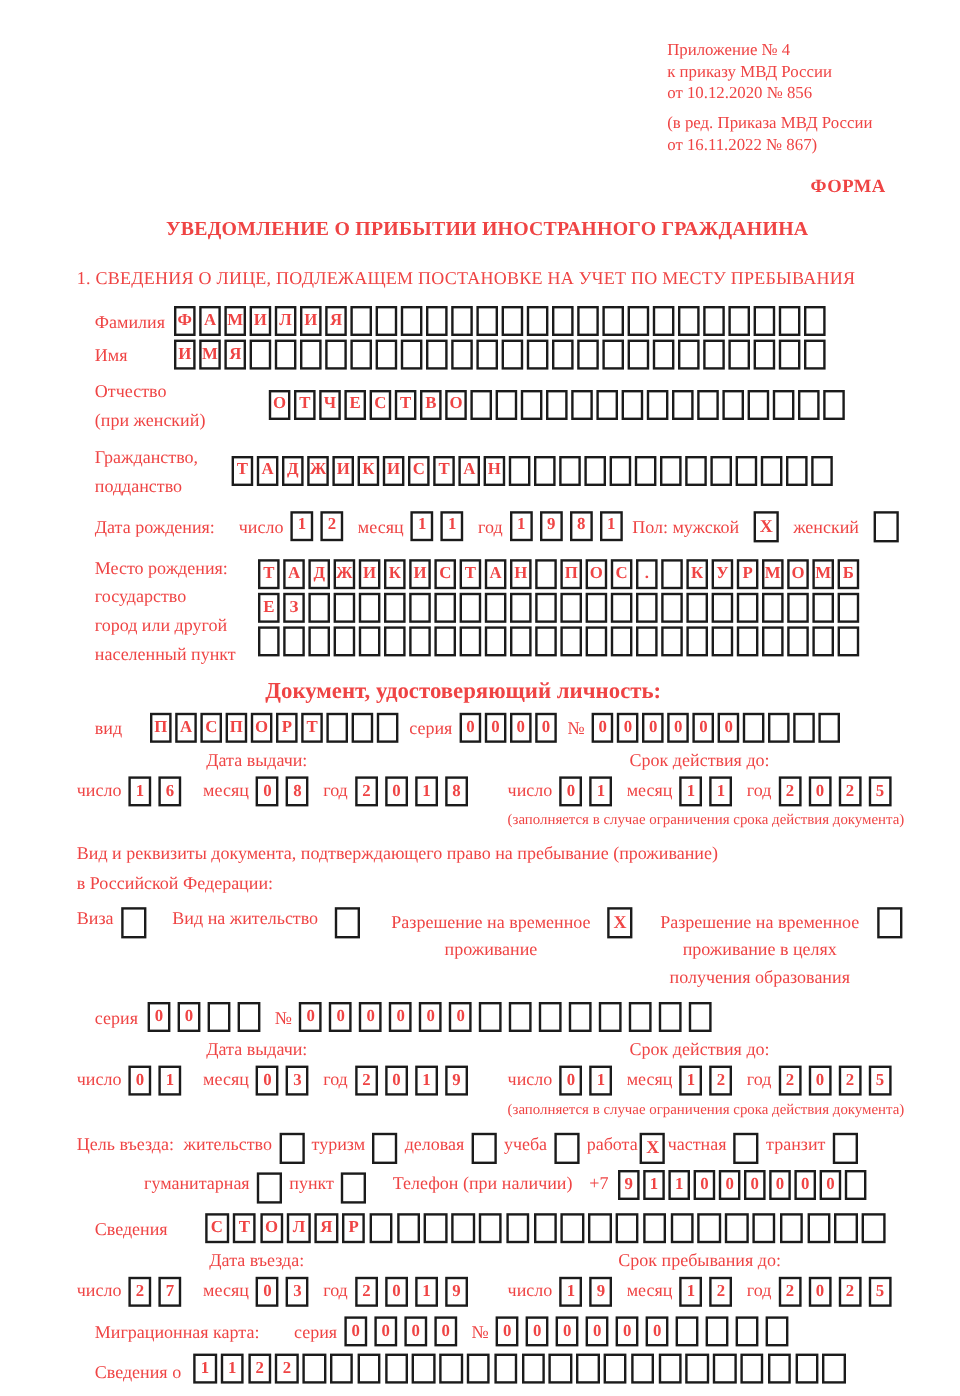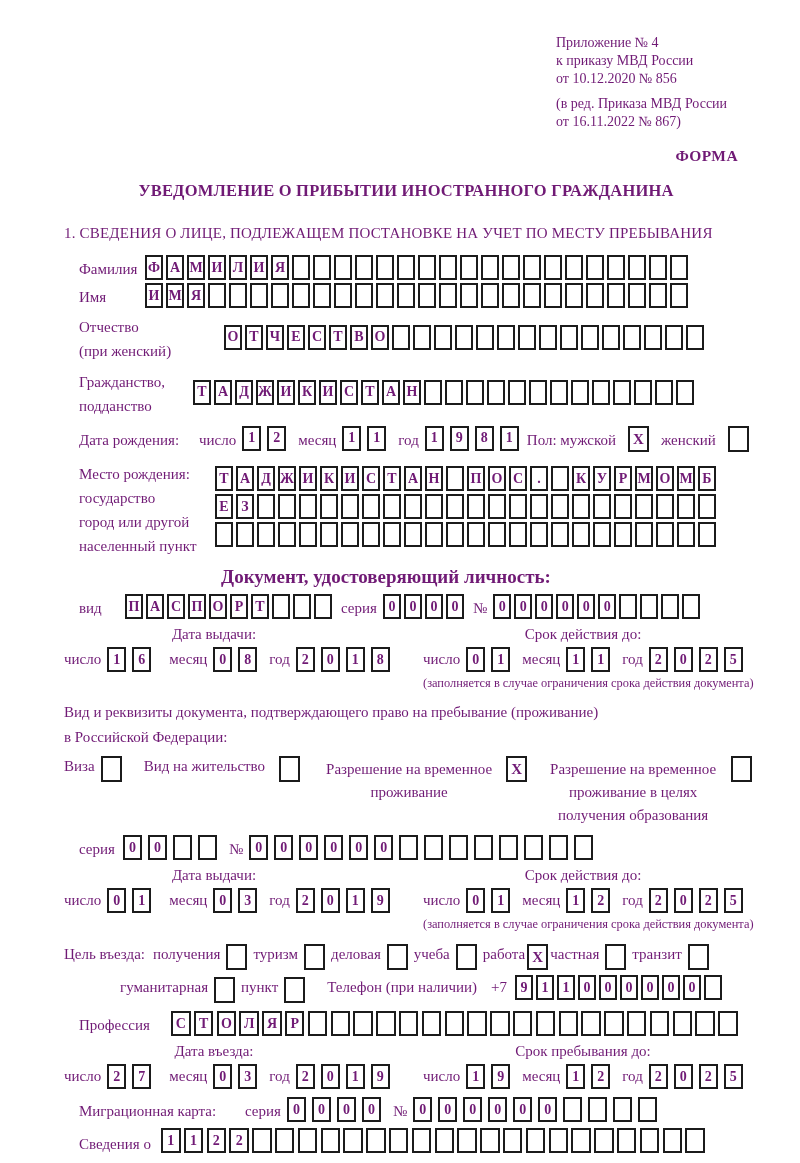--- a/index.html
+++ b/index.html
@@ -1,17 +1,17 @@
 <!DOCTYPE html>
 <html><head>
 <meta charset="utf-8">
 <style>
   html,body{margin:0;padding:0;background:#fff;}
   .page{
-    position:relative;width:772px;height:1163px;background:#fff;color:#701a75;
+    position:relative;width:772px;height:1163px;background:#fff;color:#ef4444;
     font-family:"Liberation Serif","DejaVu Serif",serif;
     box-sizing:border-box;padding:34px 24px 0 64px;overflow:hidden;
   }
   
   .hdr{margin-left:auto;width:192px;font-size:14px;line-height:18px;}
   .hdr .rev{margin-top:7px;}
   .forma{text-align:right;font-weight:bold;font-size:15.5px;margin:16px 10px 0 0;letter-spacing:.4px;}
   .title{text-align:center;font-weight:bold;font-size:16.5px;line-height:24px;margin-top:14px;letter-spacing:.2px;}
   .blank{display:inline-block;width:52px;border-bottom:2.2px solid #222;margin-left:12px;height:14px;}
   .sec{font-weight:normal;font-size:15px;margin-top:22px;margin-bottom:13px;letter-spacing:.2px;}
@@ -505,21 +505,21 @@
             <span class="cell">2</span>
             <span class="cell">5</span>
           </span>
       </div>
       <div class="fnote">(заполняется в случае ограничения срока действия документа)</div>
     </div>
   </div>
 
   <div class="goal">
     <span class="glbl">Цель въезда:</span>
-    <span class="glbl" style="margin-left:8px">получения</span>
+    <span class="glbl" style="margin-left:8px">жительство</span>
     <span class="box"></span>
     <span class="glbl">туризм</span>
     <span class="box"></span>
     <span class="glbl">деловая</span>
     <span class="box"></span>
     <span class="glbl">учеба</span>
     <span class="box"></span>
     <span class="glbl">работа</span>
     <span class="box" style="margin:2px 2px 0 2px">X</span>
     <span class="glbl">частная</span>
@@ -543,21 +543,21 @@
         <span class="cell">0</span>
         <span class="cell">0</span>
         <span class="cell">0</span>
         <span class="cell">0</span>
         <span class="cell">0</span>
         <span class="cell"></span>
       </span>
   </div>
 
   <div class="row mt8">
-    <span class="lbl" style="width:92px">Профессия</span>
+    <span class="lbl" style="width:92px">Сведения</span>
     <span class="cells cw">
         <span class="cell">С</span>
         <span class="cell">Т</span>
         <span class="cell">О</span>
         <span class="cell">Л</span>
         <span class="cell">Я</span>
         <span class="cell">Р</span>
         <span class="cell"></span>
         <span class="cell"></span>
         <span class="cell"></span>

